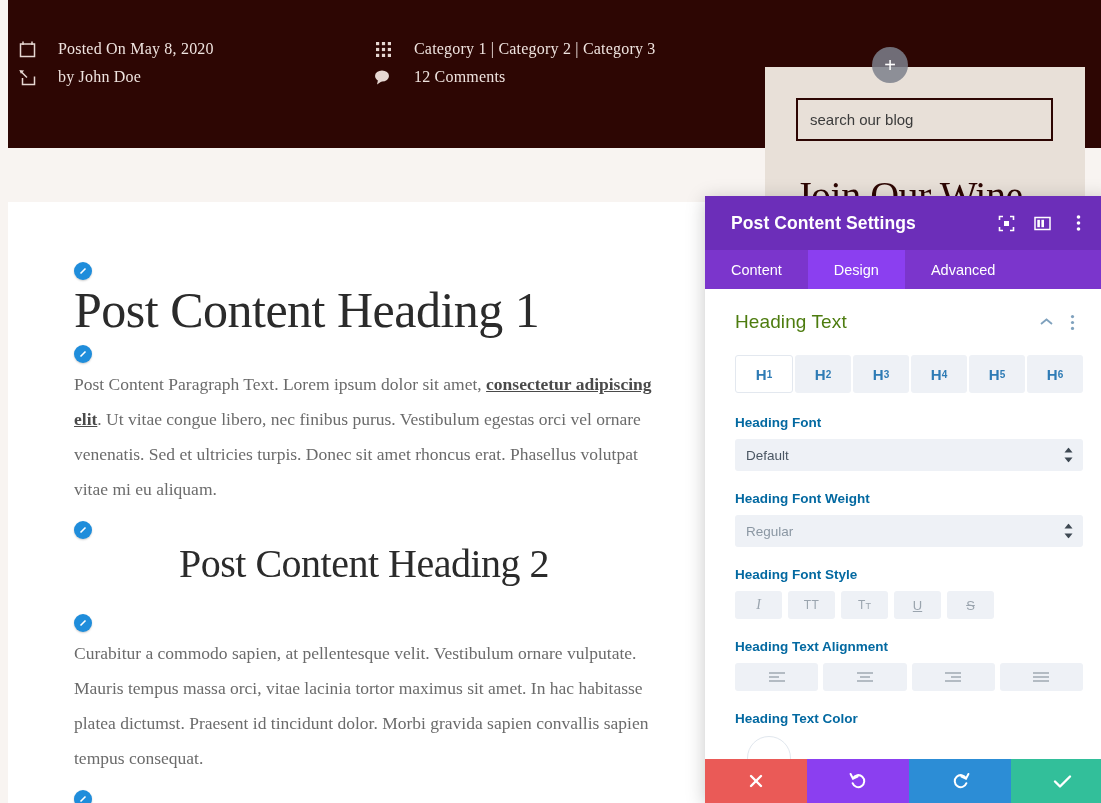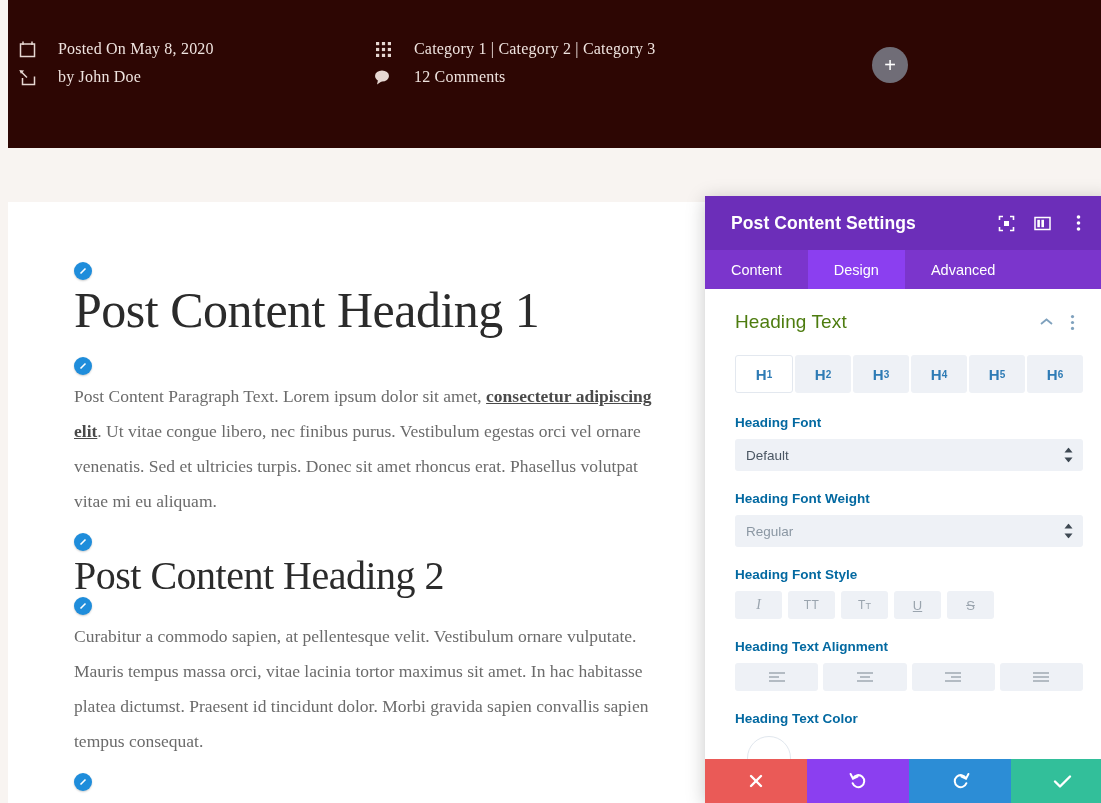--- a/index.html
+++ b/index.html
@@ -75,22 +75,22 @@
     background: #1f8ddb; display: inline-flex;
     align-items: center; justify-content: center;
     box-shadow: 0 1px 2px rgba(0,0,0,.2);
   }
   .edit-dot svg { display: block; }
   .dot-row { height: 18px; margin-bottom: 4px; display: flex; gap: 7px; }
   h1.pc, h2.pc, h3.pc {
     font-family: "Liberation Serif", serif; font-weight: 400;
     color: #2b2b2b; letter-spacing: -.5px;
   }
-  h1.pc { font-size: 50px; line-height: 1.05; margin-bottom: 20px; }
-  h2.pc { font-size: 40px; line-height: 1.05; margin-bottom: 0; }
+  h1.pc { font-size: 50px; line-height: 1.05; margin-bottom: 8px; }
+  h2.pc { font-size: 40px; line-height: 1.05; margin-bottom: 29px; text-align: center; }
   p.pc {
     font-family: "Liberation Serif", serif; font-size: 17.5px;
     line-height: 2.0; color: #6b6b6b; margin-bottom: 14px;
   }
   p.pc a { color: #4a4a4a; text-decoration: underline; font-weight: 700; }
 
   
   .modal {
     position: absolute; left: 705px; top: 196px; width: 408px; height: 607px;
     background: #fff; z-index: 10;
@@ -251,20 +251,26 @@
       <span class="meta-text">12 Comments</span>
     </div>
   </div>
 
   <div class="cream-band"></div>
 
   <div class="add-btn">
     <span>+</span>
   </div>
 
+  <div class="search-widget">
+    <div class="search-box">
+      <input type="text" placeholder="search our blog" style="">
+    </div>
+    <div class="widget-title">Join Our Wine</div>
+  </div>
 
   <div class="content-card">
     <div class="post-body">
 
       <div class="dot-row">
         <span class="edit-dot">
           <svg width="10" height="10" viewBox="0 0 10 10" stroke="#fff" stroke-width="1.6">
               <line x1="2.5" y1="7.5" x2="7.5" y2="2.5"></line>
             </svg>
         </span>

